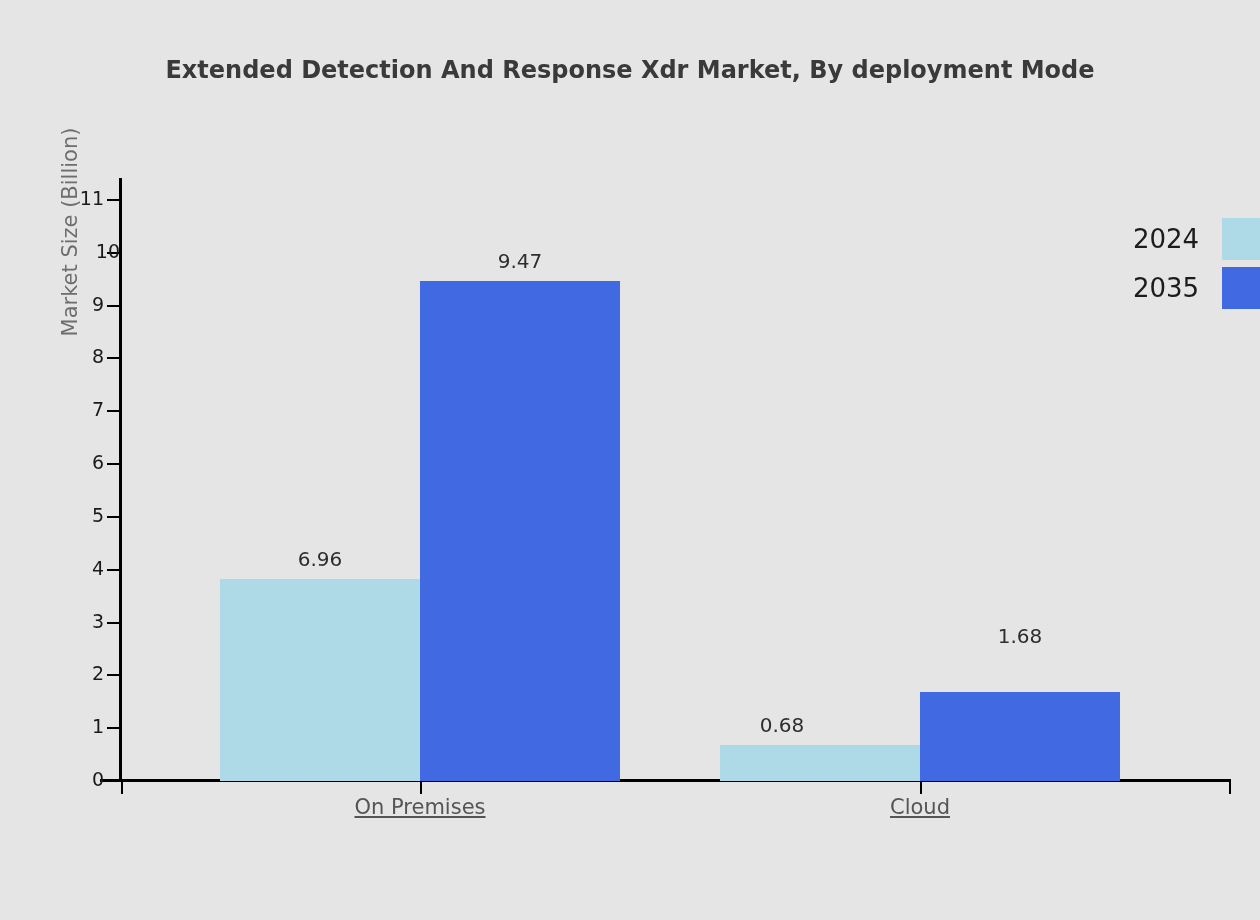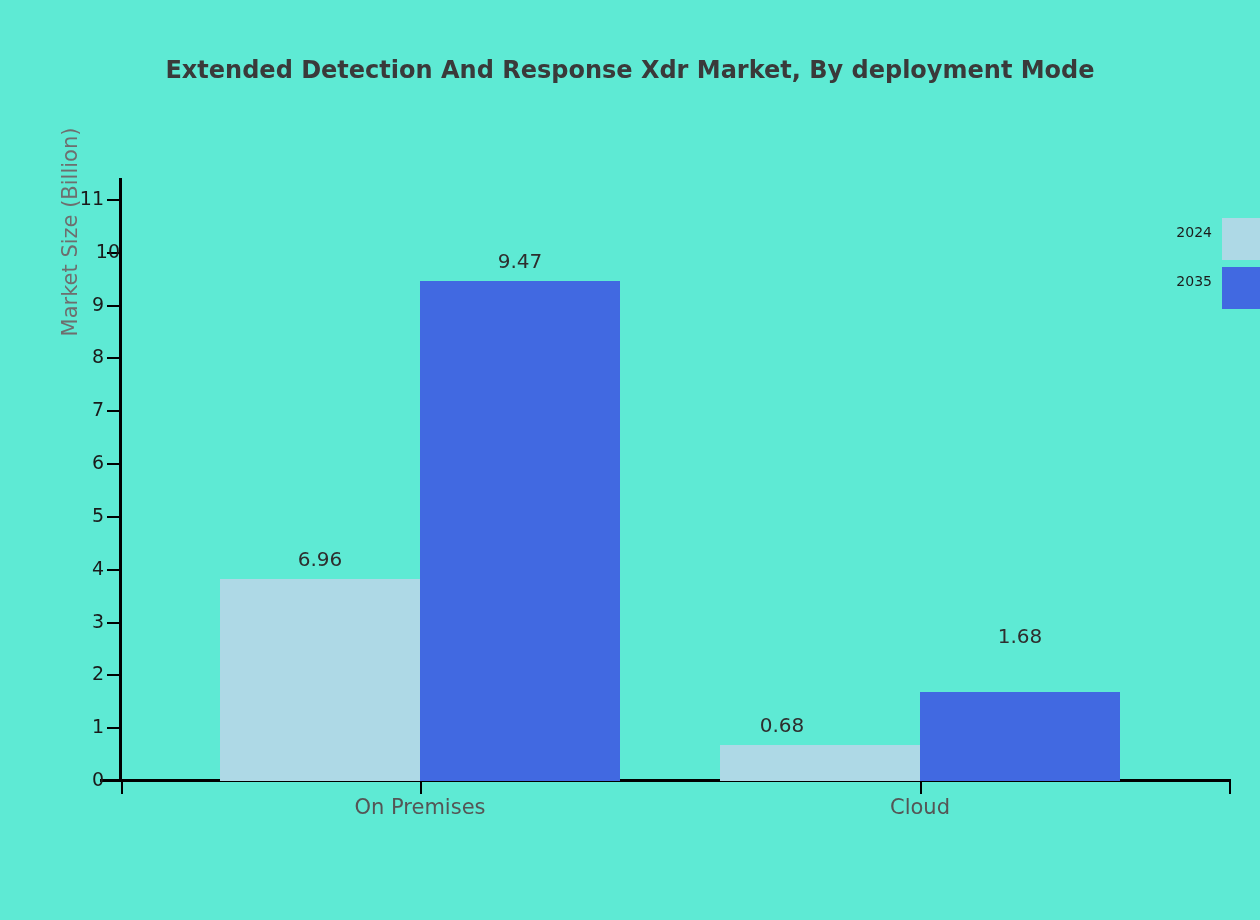--- a/index.html
+++ b/index.html
@@ -11,21 +11,21 @@
     width: 1260px;
     height: 920px;
     overflow: hidden;
     font-family: "DejaVu Sans", "Liberation Sans", sans-serif;
   }
 
   #figure {
     position: relative;
     width: 1260px;
     height: 920px;
-    background: #5eead4;
+    background: #e5e5e5;
   }
 
   
   .chart-title {
     position: absolute;
     left: 0;
     top: 50px;
     width: 1260px;
     text-align: center;
     font-size: 24px;
@@ -103,20 +103,21 @@
     height: 13px;
     background: #000000;
   }
   .xtick-label {
     position: absolute;
     top: 795px;
     font-size: 21px;
     color: #555555;
     text-align: center;
     white-space: nowrap;
+    text-decoration: underline;
   }
 
   
   .bar {
     position: absolute;
     bottom: 0;
   }
   .bar-label {
     position: absolute;
     font-size: 20px;
@@ -134,22 +135,22 @@
   }
   .legend-row {
     position: relative;
     height: 49px;
   }
   .legend-text {
     position: absolute;
     left: 0px;
     top: 6px;
     width: 92px;
-    text-align: right;
-    font-size: 14px;
+    text-align: center;
+    font-size: 26px;
     color: #1c1c1c;
     white-space: nowrap;
   }
   .legend-swatch {
     position: absolute;
     left: 102px;
     top: 0px;
     width: 48px;
     height: 42px;
   }

